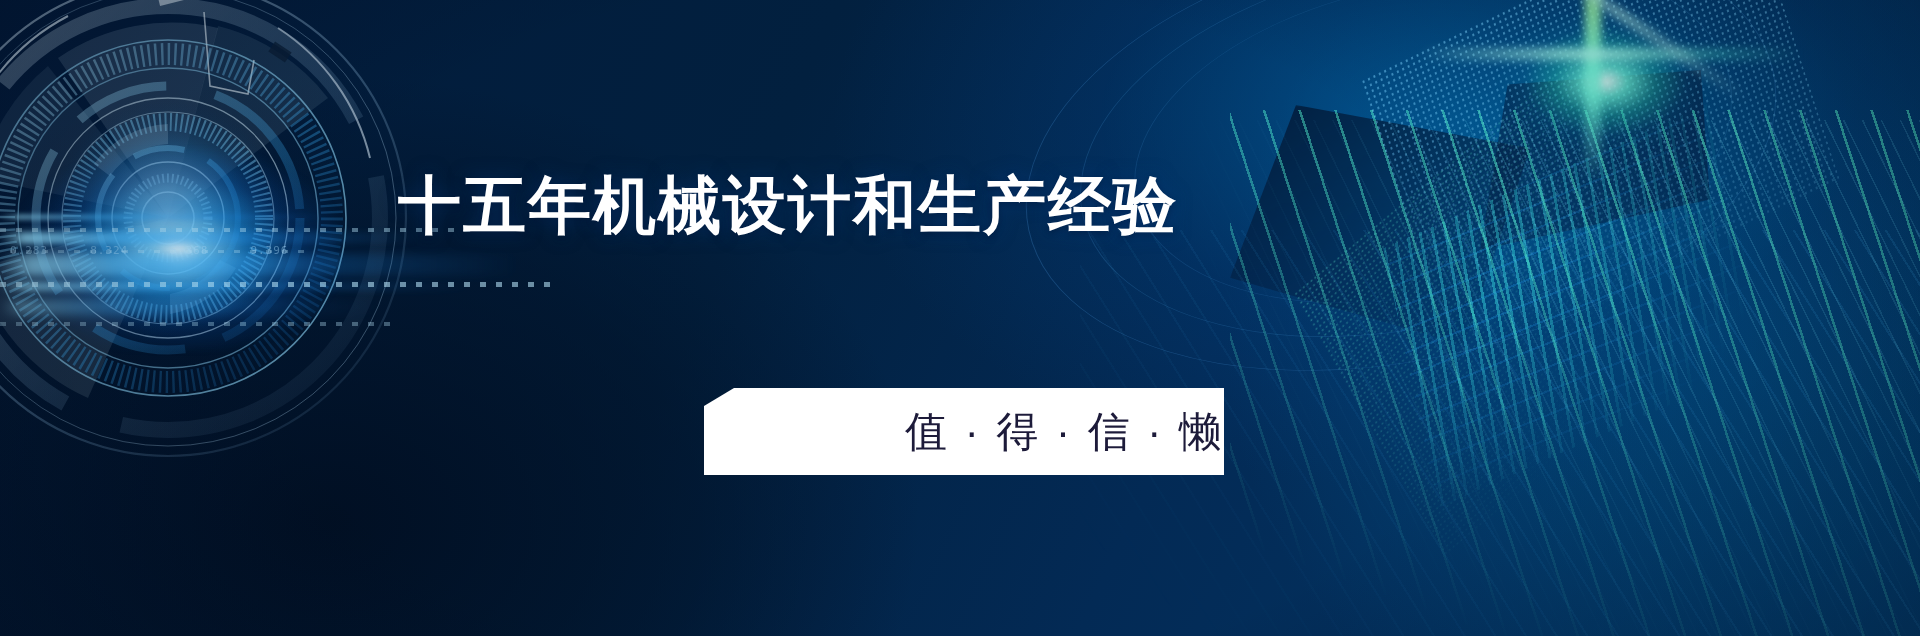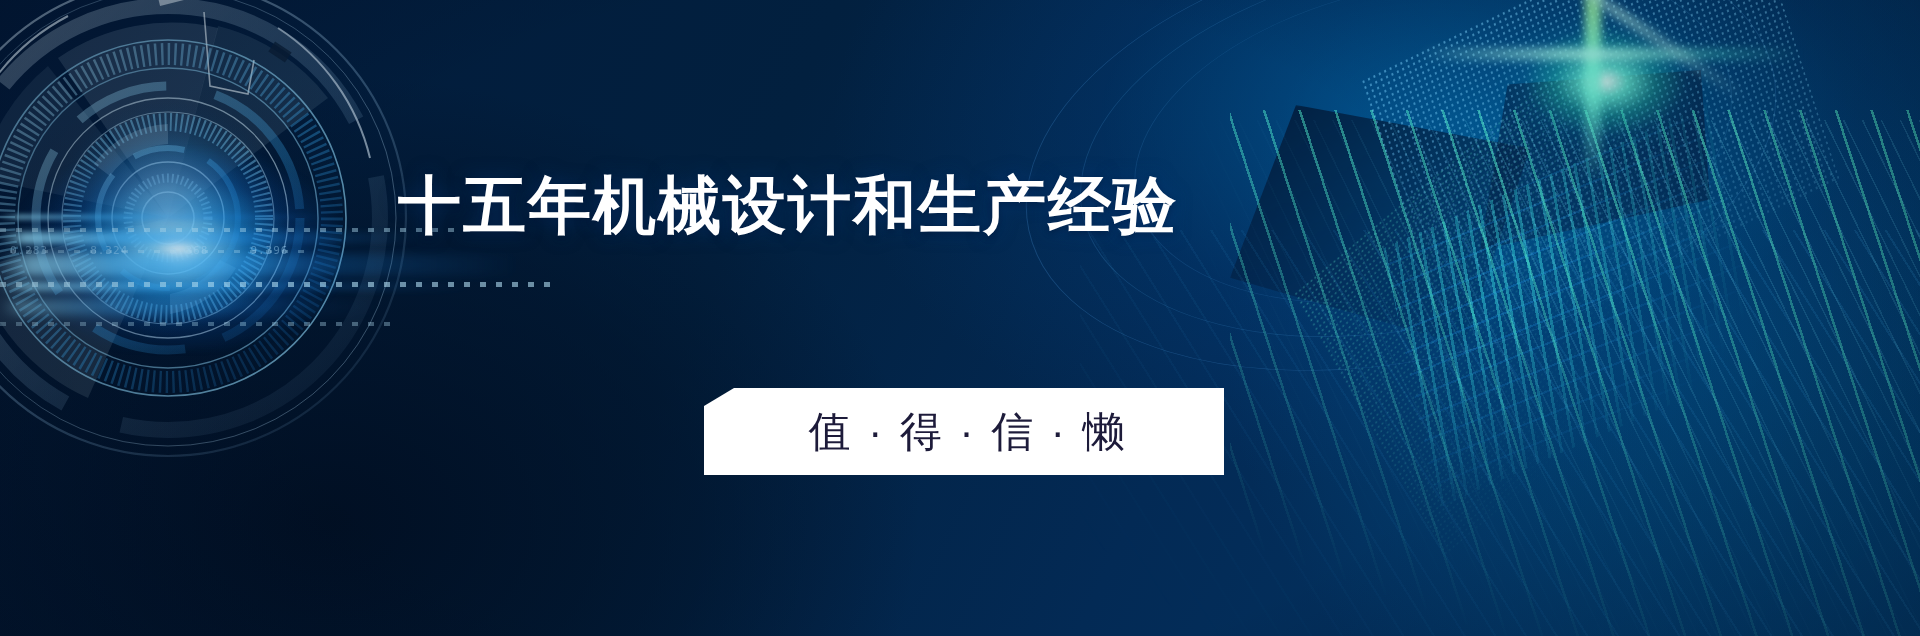--- a/index.html
+++ b/index.html
@@ -270,21 +270,21 @@
   .badge {
     position: absolute;
     left: 704px;
     top: 388px;
     width: 520px;
     height: 87px;
     background: #ffffff;
     clip-path: polygon(30px 0, 100% 0, 100% 100%, 0 100%, 0 18px);
     display: flex;
     align-items: center;
-    justify-content: center;
+    justify-content: flex-end;
     box-shadow: 0 6px 26px rgba(0,8,28,0.45);
   }
   .badge-text {
     font-size: 42px;
     font-weight: 400;
     color: #1d1b3a;
     letter-spacing: 3px;
     white-space: nowrap;
     padding-left: 8px;
   }

